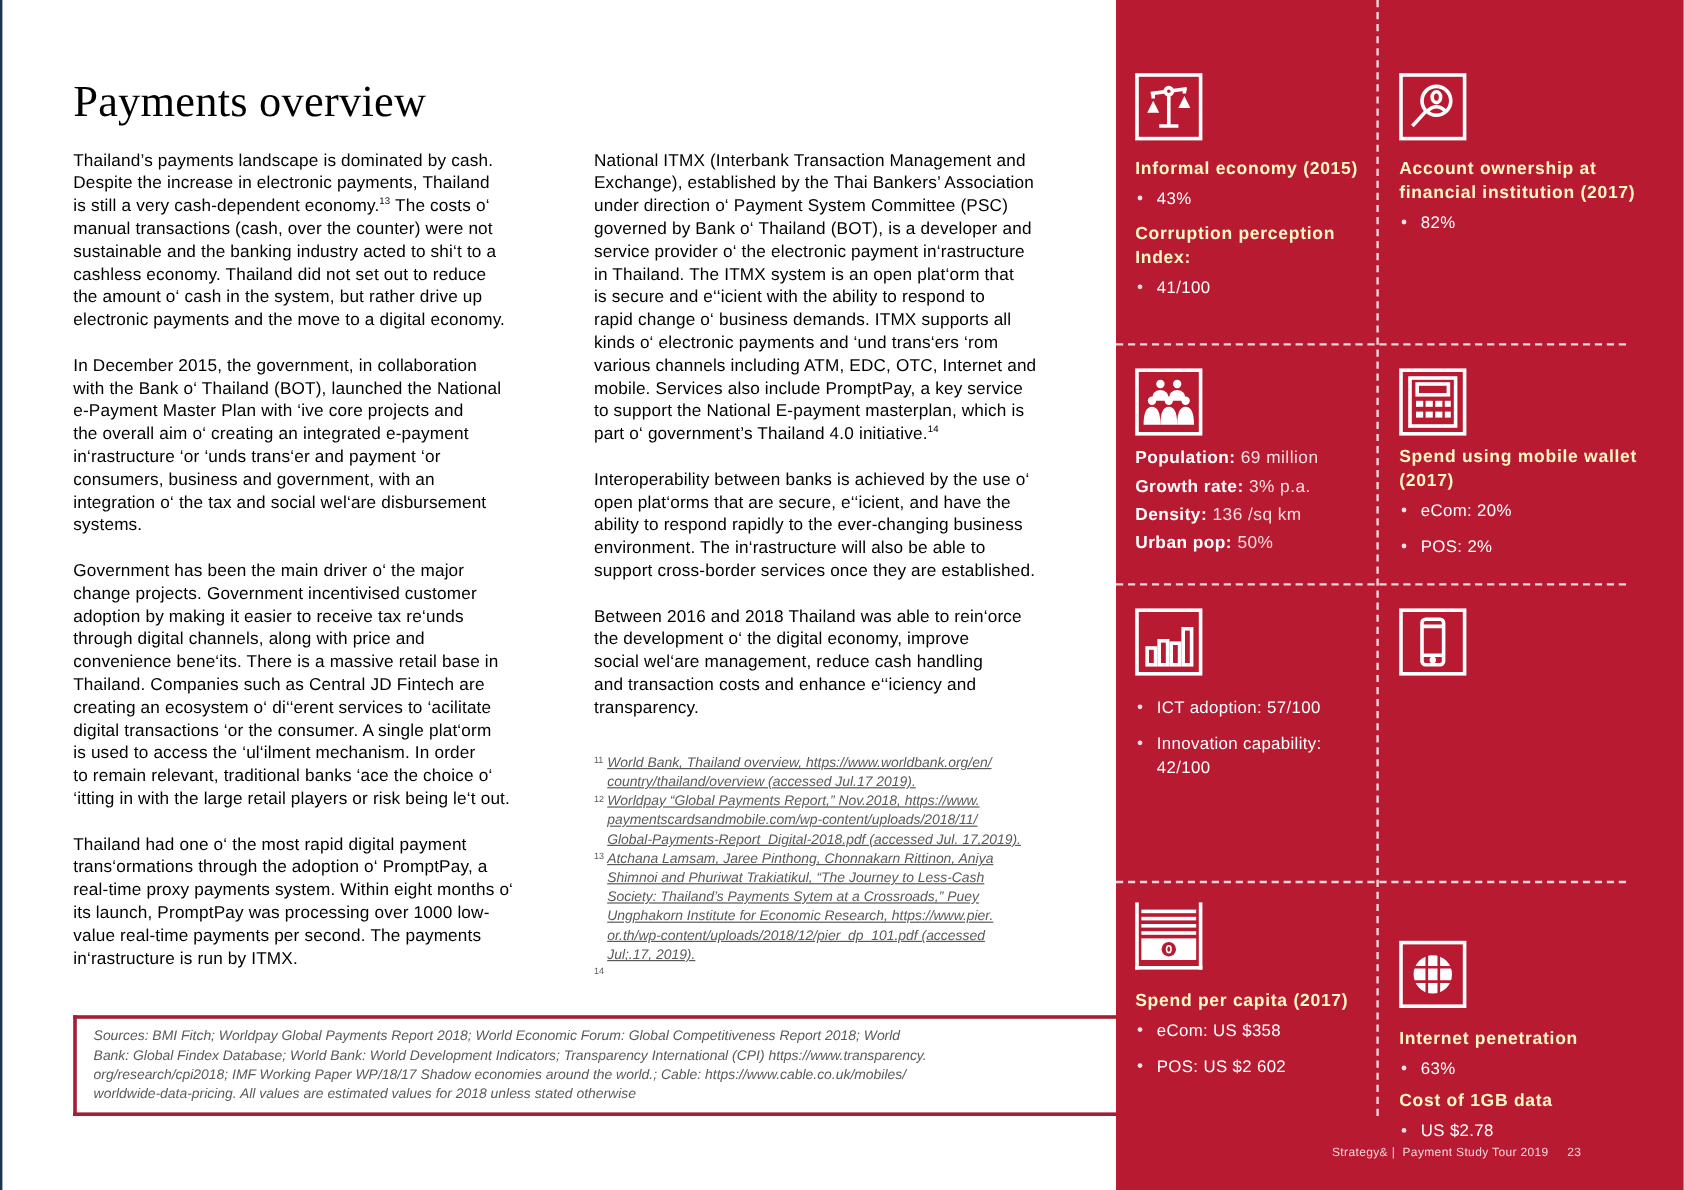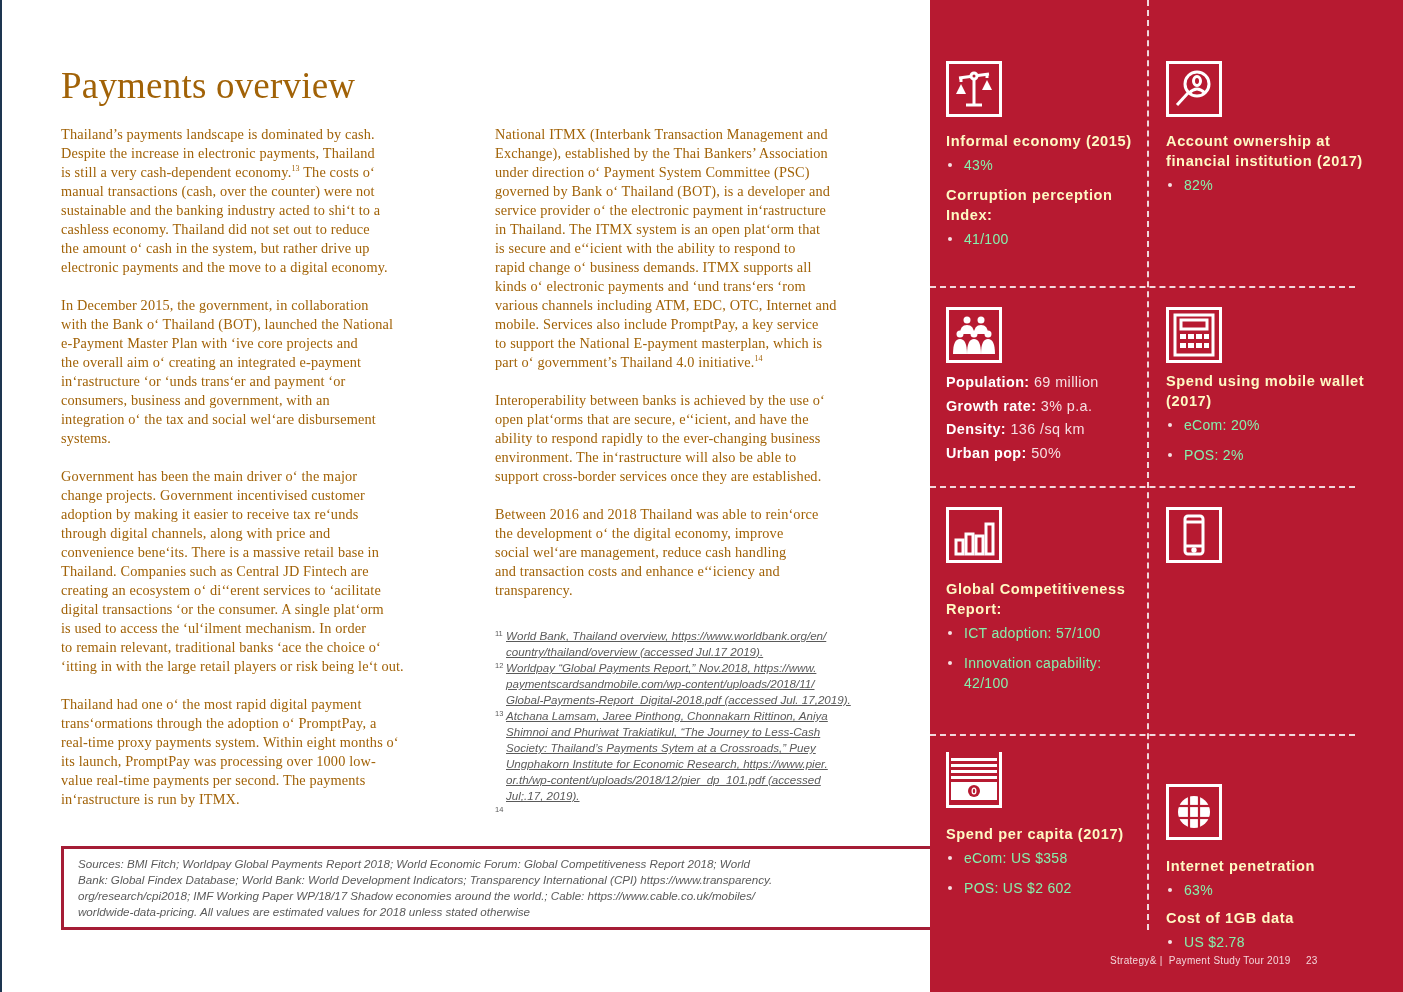--- a/index.html
+++ b/index.html
@@ -5,27 +5,26 @@
   html, body { margin:0; padding:0; }
   body {
     width:1403px; height:992px; position:relative; overflow:hidden;
     background:#ffffff;
     font-family:"Liberation Sans", sans-serif;
   }
   .left-edge { position:absolute; left:0; top:0; width:2px; height:992px; background:#1d3550; }
   .page-title {
     position:absolute; left:61px; top:64px;
     font-family:"Liberation Serif", "DejaVu Serif", serif;
-    font-size:37px; color:#a16207; font-weight:normal; letter-spacing:0.2px;
+    font-size:37px; color:#000000; font-weight:normal; letter-spacing:0.2px;
     margin:0;
   }
   .col {
-    position:absolute; font-size:14.3px; line-height:19px; color:#a16207;
+    position:absolute; font-size:14.3px; line-height:19px; color:#000000;
     letter-spacing:0.15px;
-    font-family:Liberation Serif, serif;
   }
   .col p { margin:0 0 19px 0; white-space:pre-line; }
   .col-left { left:61px; top:125px; width:420px; }
   .col-mid { left:495px; top:125px; width:420px; }
   sup { font-size:8px; vertical-align:super; line-height:0; }
   .footnotes {
     position:absolute; left:495px; top:628px; width:425px;
     font-size:11.6px; line-height:16px; color:#5a5a5a; font-style:italic;text-decoration:underline;
   }
   .fn { position:relative; padding-left:11px; white-space:pre-line; }
@@ -46,21 +45,21 @@
   .icon-box {
     width:56px; height:56px; border:3px solid #ffffff; box-sizing:border-box; margin-bottom:14px;
     display:flex; align-items:center; justify-content:center;
   }
   .icon-box svg { width:46px; height:46px; }
   .card h3 {
     margin:0; font-size:14.6px; line-height:20px; font-weight:bold; letter-spacing:0.6px; color:#fef9c3;
   }
   .card ul { list-style:none; margin:4px 0 8px 0; padding:0; }
   .card li {
-    position:relative; padding-left:18px; font-size:14px; line-height:20px; color:#86efac;
+    position:relative; padding-left:18px; font-size:14px; line-height:20px; color:#ffffff;
     letter-spacing:0.3px; margin-bottom:10px;
   }
   .card li::before {
     content:""; position:absolute; left:2px; top:8px; width:4px; height:4px; border-radius:50%; background:#f6dfe2;
   }
   .card ul.tight li { margin-bottom:4px; }
   .kv { font-size:14.4px; line-height:23.5px; letter-spacing:0.4px; }
   .kv b { font-weight:bold; }
   .kv span.v { color:#f6dfe2; }
   .footer {
@@ -250,21 +249,20 @@
 
   <div class="card" style="left:16px; top:507px">
     <div class="icon-box" style="margin-bottom:16px">
       <svg viewBox="0 0 46 46" fill="none" stroke="#fff" stroke-width="3">
         <rect x="5" y="28" width="7" height="14"></rect>
           <rect x="15" y="22" width="7" height="20"></rect>
           <rect x="25" y="24" width="7" height="18"></rect>
           <rect x="35" y="12" width="7" height="30"></rect>
       </svg>
     </div>
-    <h3>Global Competitiveness Report:</h3>
     <ul>
         <li>ICT adoption: 57/100</li>
         <li>Innovation capability: 42/100</li>
       </ul>
   </div>
 
   <div class="card" style="left:236px; top:507px">
     <div class="icon-box" style="margin-bottom:16px">
       <svg viewBox="0 0 46 46" fill="none" stroke="#fff" stroke-width="3">
         <rect x="14" y="4" width="18" height="38" rx="3"></rect>

